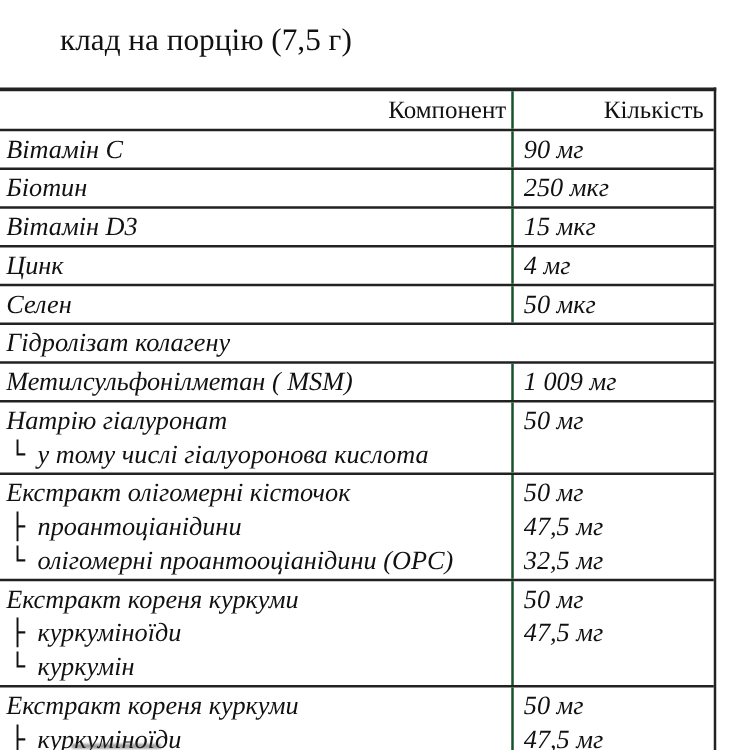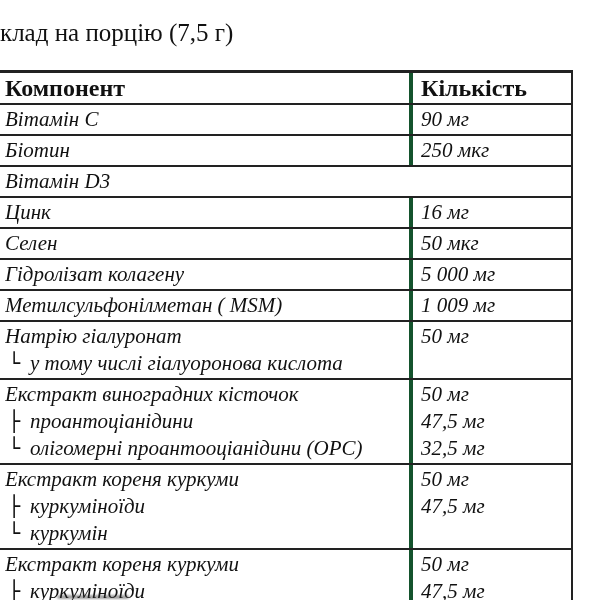--- a/index.html
+++ b/index.html
@@ -15,20 +15,21 @@
     color: #111111;
     font-family: "Liberation Serif", "DejaVu Serif", serif;
   }
   .page-title {
     position: absolute;
     top: 19px;
     left: 0px;
     font-size: 25px;
     line-height: 28px;
     white-space: nowrap;
+    padding-left: 48px;
   }
   .comp-table {
     position: absolute;
     top: 70px;
     left: 0px;
     width: 571px;
     border-top: 3px solid #222;
     border-right: 2px solid #222;
     background: #ffffff;
   }
@@ -39,27 +40,27 @@
   .td {
     font-size: 21px;
     box-sizing: border-box;
   }
   .td-c {
     width: 409px;
     padding: 1px 4px 1px 5px;
   }
   .td-a {
     flex: 1;
-    border-left: 4px solid #14532d;
-    padding: 1px 20px 1px 8px;
+    border-left: 2px solid #14532d;
+    padding: 1px 8px 1px 8px;
   }
   .tr.header .td {
-    font-weight: bold;
-    font-size: 24px;
-    text-align: left;
+    font-weight: normal;
+    font-size: 20px;
+    text-align: right;
     line-height: 28px;
     padding-top: 1px;
     padding-bottom: 1px;
   }
   .line {
     display: block;
     line-height: 27px;
     white-space: nowrap;
     overflow: hidden;
     font-style: italic;
@@ -106,43 +107,43 @@
           <span class="line"><span>Біотин</span></span>
         </div>
         <div class="td td-a">
           <span class="line">250 мкг</span>
         </div>
       </div>
       <div class="tr">
         <div class="td td-c">
           <span class="line"><span>Вітамін D3</span></span>
         </div>
+        <div class="td td-a">
+          <span class="line">15 мкг</span>
+        </div>
       </div>
       <div class="tr">
         <div class="td td-c">
           <span class="line"><span>Цинк</span></span>
         </div>
         <div class="td td-a">
-          <span class="line">16 мг</span>
+          <span class="line">4 мг</span>
         </div>
       </div>
       <div class="tr">
         <div class="td td-c">
           <span class="line"><span>Селен</span></span>
         </div>
         <div class="td td-a">
           <span class="line">50 мкг</span>
         </div>
       </div>
       <div class="tr">
         <div class="td td-c">
           <span class="line"><span>Гідролізат колагену</span></span>
-        </div>
-        <div class="td td-a">
-          <span class="line">5 000 мг</span>
         </div>
       </div>
       <div class="tr">
         <div class="td td-c">
           <span class="line"><span>Метилсульфонілметан ( MSM)</span></span>
         </div>
         <div class="td td-a">
           <span class="line">1 009 мг</span>
         </div>
       </div>
@@ -150,21 +151,21 @@
         <div class="td td-c">
           <span class="line"><span>Натрію гіалуронат</span></span>
           <span class="line"><span class="tree">└</span><span>у тому числі гіалуоронова кислота</span></span>
         </div>
         <div class="td td-a">
           <span class="line">50 мг</span>
         </div>
       </div>
       <div class="tr">
         <div class="td td-c">
-          <span class="line"><span>Екстракт виноградних кісточок</span></span>
+          <span class="line"><span>Екстракт олігомерні кісточок</span></span>
           <span class="line"><span class="tree">├</span><span>проантоціанідини</span></span>
           <span class="line"><span class="tree">└</span><span>олігомерні проантооціанідини (OPC)</span></span>
         </div>
         <div class="td td-a">
           <span class="line">50 мг</span>
           <span class="line">47,5 мг</span>
           <span class="line">32,5 мг</span>
         </div>
       </div>
       <div class="tr">

